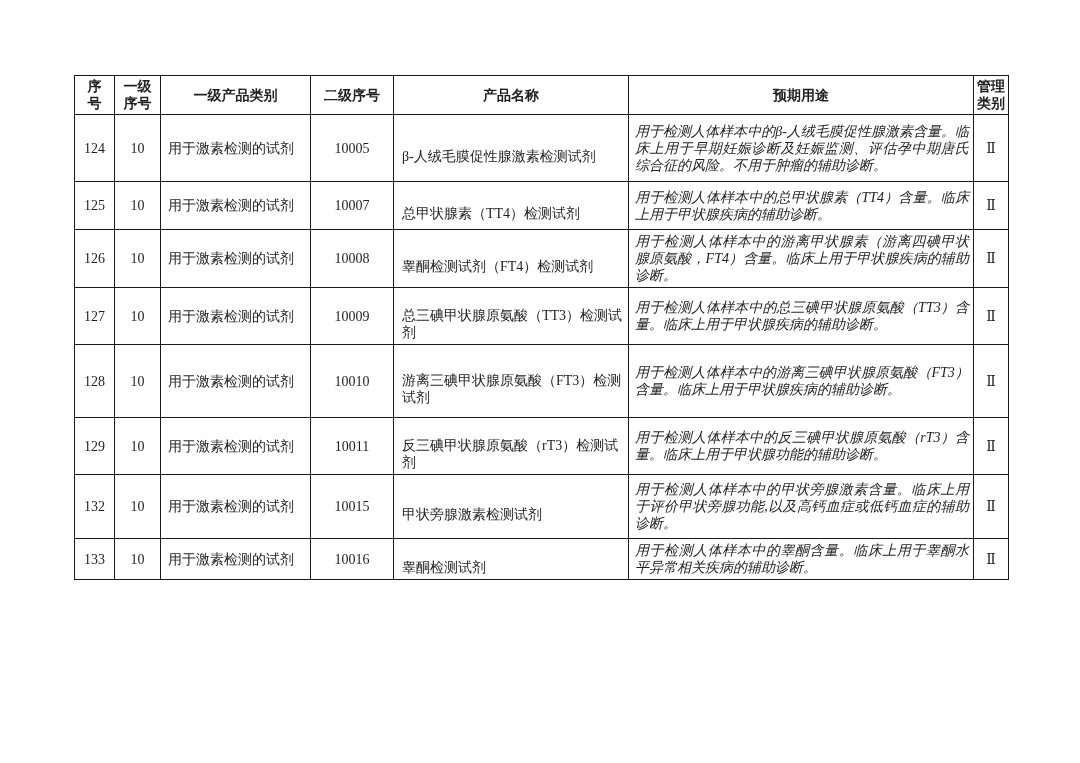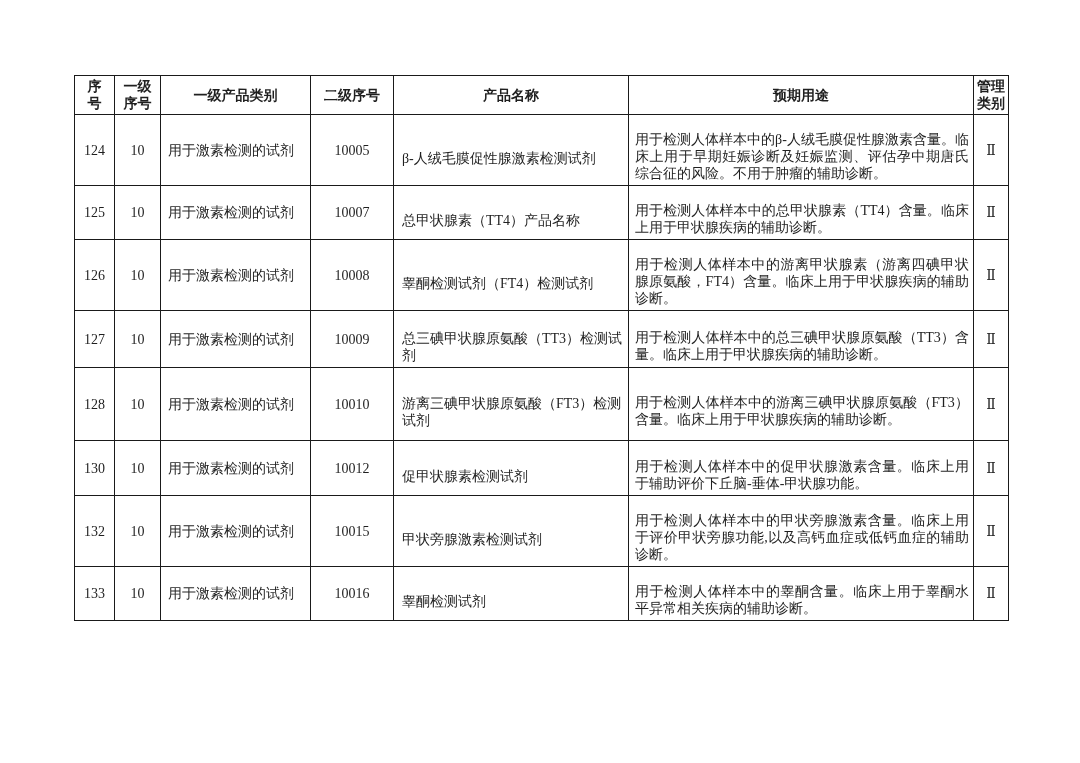--- a/index.html
+++ b/index.html
@@ -29,21 +29,21 @@
     font-weight: bold;
     font-size: 15px;
     line-height: 18px;
     text-align: center;
     white-space: pre-line;
     padding: 2px 2px;
   }
   td.c-num { text-align: center; padding: 4px 2px; }
   td.c-cat { text-align: left; padding: 3px 6px 3px 7px; margin-top: 12px; }
   td.c-name { text-align: left; padding: 19px 4px 3px 8px; line-height: 18px; }
-  td.c-use { text-align: justify; text-justify: inter-ideograph; padding: 16px 4px 3px 6px; line-height: 17.5px; }
+  td.c-use { text-align: justify; text-justify: inter-ideograph; padding: 3px 4px 3px 6px; line-height: 17.5px; font-style: italic; }
   td.c-cls { text-align: center; padding: 2px 1px; }
 </style>
 </head>
 <body>
 
 <div class="page">
   <table class="catalog">
     <colgroup>
       <col style="width:40px">
         <col style="width:46px">
@@ -73,21 +73,21 @@
         <td class="c-num">10005</td>
         <td class="c-name">β-人绒毛膜促性腺激素检测试剂</td>
         <td class="c-use">用于检测人体样本中的β-人绒毛膜促性腺激素含量。临床上用于早期妊娠诊断及妊娠监测、评估孕中期唐氏综合征的风险。不用于肿瘤的辅助诊断。</td>
         <td class="c-cls">Ⅱ</td>
       </tr>
       <tr style="height:48px">
         <td class="c-num">125</td>
         <td class="c-num">10</td>
         <td class="c-cat">用于激素检测的试剂</td>
         <td class="c-num">10007</td>
-        <td class="c-name">总甲状腺素（TT4）产品名称</td>
+        <td class="c-name">总甲状腺素（TT4）检测试剂</td>
         <td class="c-use">用于检测人体样本中的总甲状腺素（TT4）含量。临床上用于甲状腺疾病的辅助诊断。</td>
         <td class="c-cls">Ⅱ</td>
       </tr>
       <tr style="height:55px">
         <td class="c-num">126</td>
         <td class="c-num">10</td>
         <td class="c-cat">用于激素检测的试剂</td>
         <td class="c-num">10008</td>
         <td class="c-name">睾酮检测试剂（FT4）检测试剂</td>
         <td class="c-use">用于检测人体样本中的游离甲状腺素（游离四碘甲状腺原氨酸，FT4）含量。临床上用于甲状腺疾病的辅助诊断。</td>
@@ -105,26 +105,26 @@
       <tr style="height:73px">
         <td class="c-num">128</td>
         <td class="c-num">10</td>
         <td class="c-cat">用于激素检测的试剂</td>
         <td class="c-num">10010</td>
         <td class="c-name">游离三碘甲状腺原氨酸（FT3）检测试剂</td>
         <td class="c-use">用于检测人体样本中的游离三碘甲状腺原氨酸（FT3）含量。临床上用于甲状腺疾病的辅助诊断。</td>
         <td class="c-cls">Ⅱ</td>
       </tr>
       <tr style="height:55px">
-        <td class="c-num">130</td>
+        <td class="c-num">129</td>
         <td class="c-num">10</td>
         <td class="c-cat">用于激素检测的试剂</td>
-        <td class="c-num">10012</td>
-        <td class="c-name">促甲状腺素检测试剂</td>
-        <td class="c-use">用于检测人体样本中的促甲状腺激素含量。临床上用于辅助评价下丘脑-垂体-甲状腺功能。</td>
+        <td class="c-num">10011</td>
+        <td class="c-name">反三碘甲状腺原氨酸（rT3）检测试剂</td>
+        <td class="c-use">用于检测人体样本中的反三碘甲状腺原氨酸（rT3）含量。临床上用于甲状腺功能的辅助诊断。</td>
         <td class="c-cls">Ⅱ</td>
       </tr>
       <tr style="height:64px">
         <td class="c-num">132</td>
         <td class="c-num">10</td>
         <td class="c-cat">用于激素检测的试剂</td>
         <td class="c-num">10015</td>
         <td class="c-name">甲状旁腺激素检测试剂</td>
         <td class="c-use">用于检测人体样本中的甲状旁腺激素含量。临床上用于评价甲状旁腺功能,以及高钙血症或低钙血症的辅助诊断。</td>
         <td class="c-cls">Ⅱ</td>

